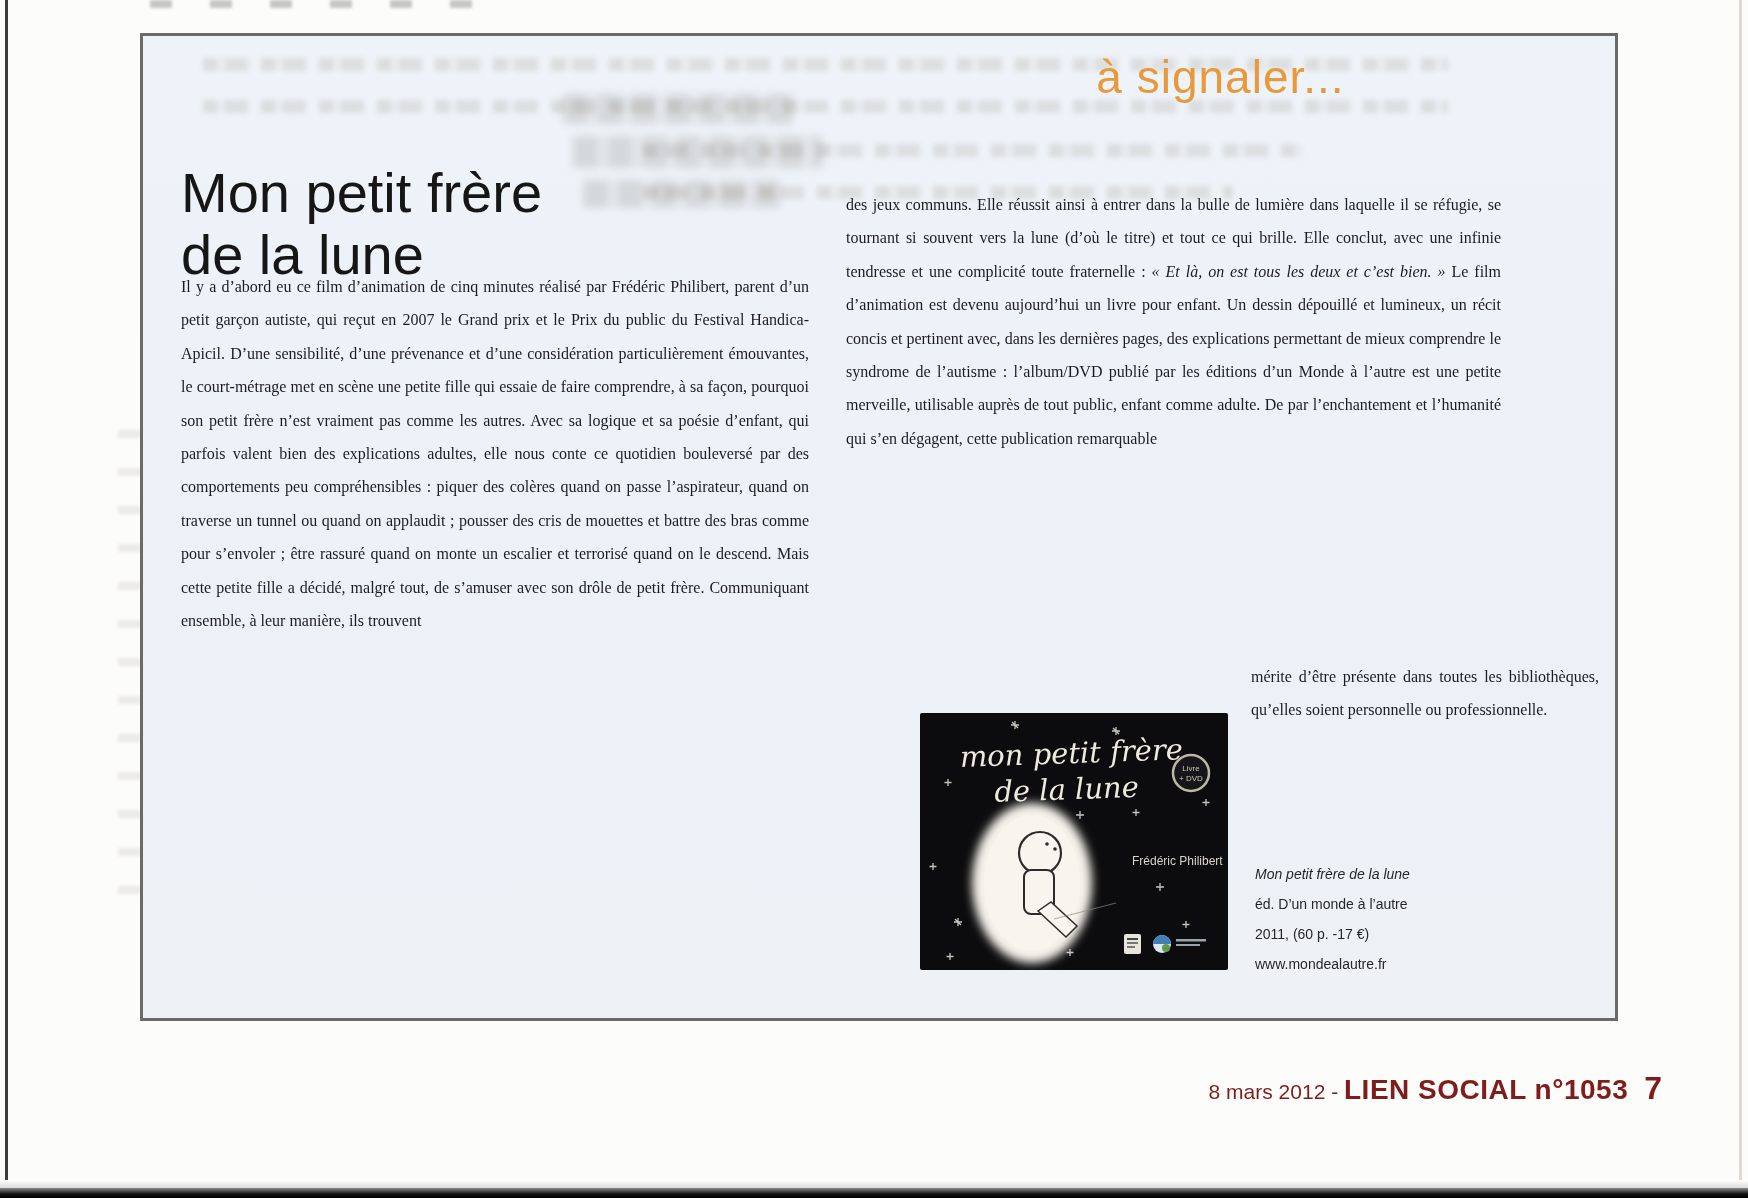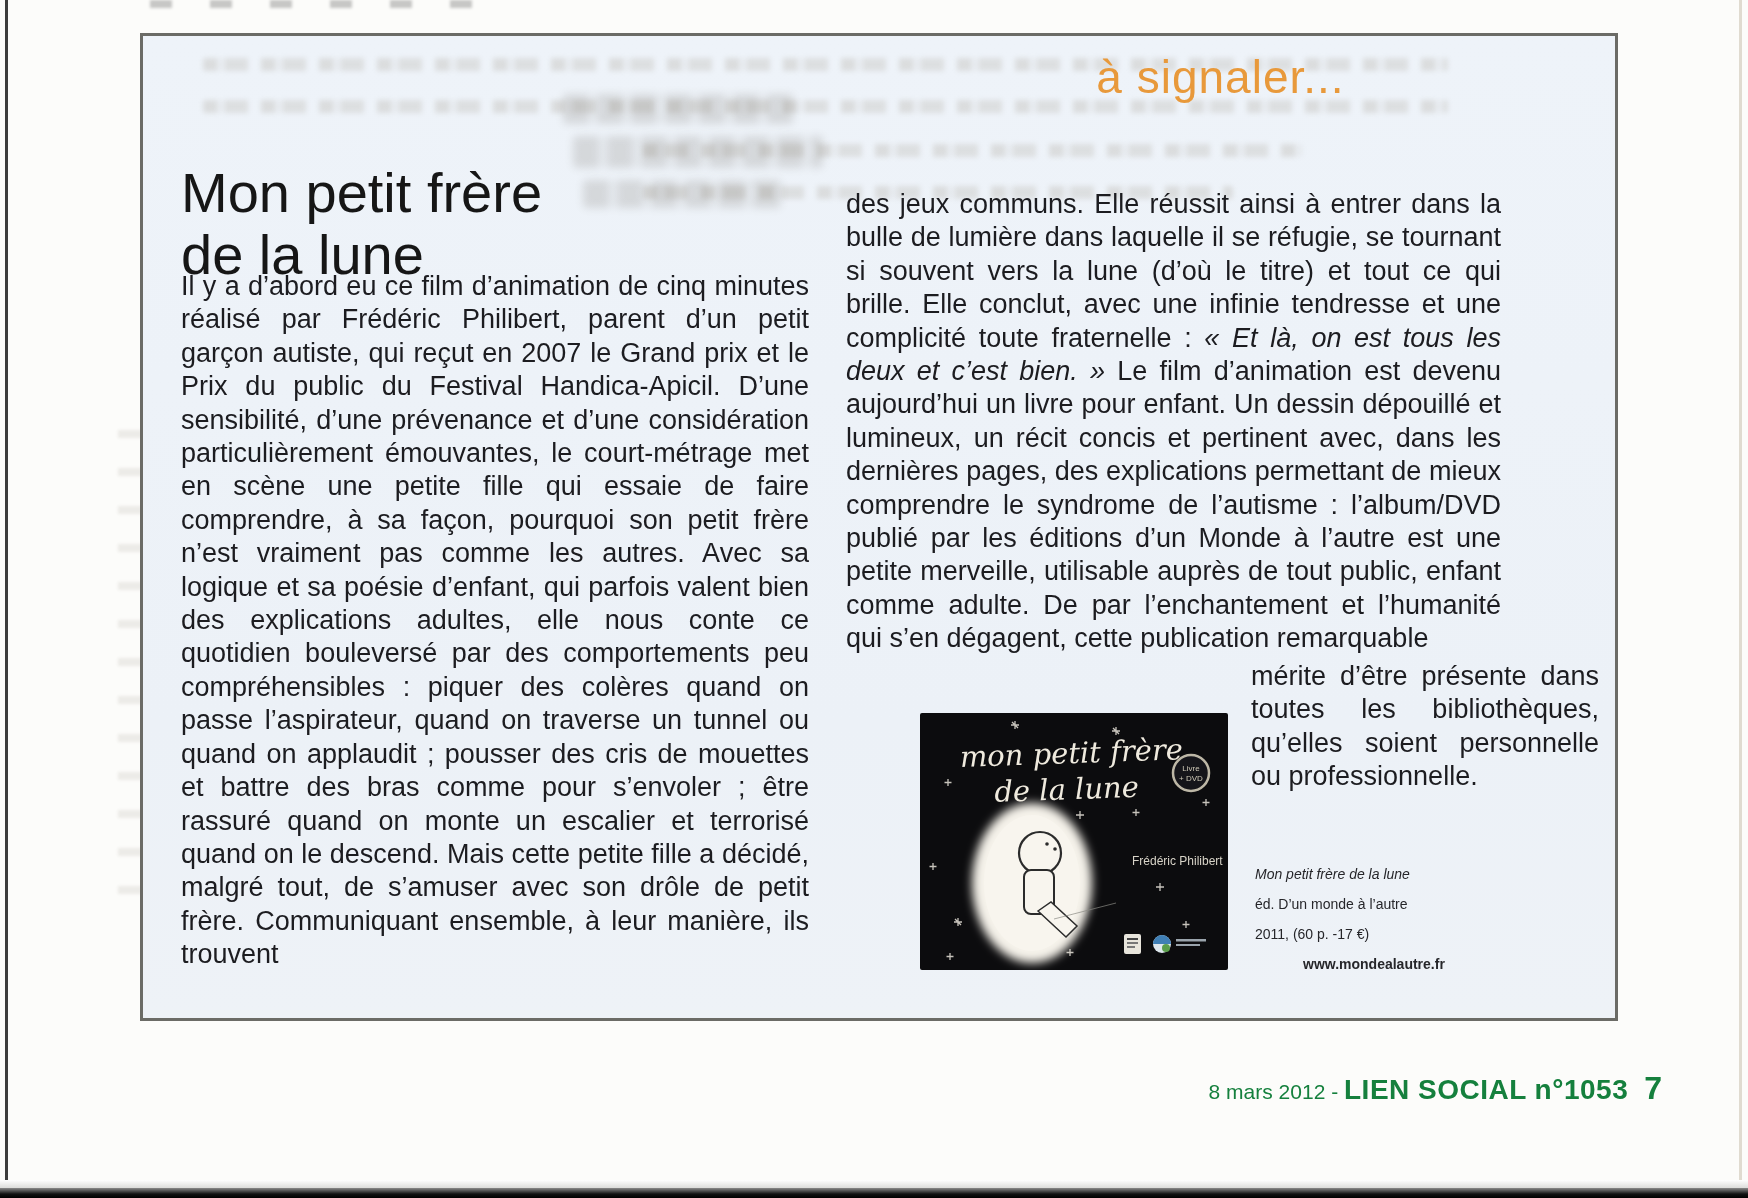--- a/index.html
+++ b/index.html
@@ -37,40 +37,40 @@
     position:absolute;left:860px;top:14px;width:435px;text-align:center;
     font-size:46px;letter-spacing:1px;color:#e8993b;font-weight:400;
   }
   .article-title{
     position:absolute;left:38px;top:88px;width:600px;
     font-size:56px;line-height:62px;color:#161616;font-weight:400;letter-spacing:0;
   }
 
   
   .body-text{
-    font-family:Liberation Sans, sans-serif;
-    font-size:27px;line-height:33.4px;color:#1c1c20;
+    font-family:Liberation Serif, serif;
+    font-size:16px;line-height:33.4px;color:#1c1c20;
     text-align:justify;
   }
   .col-left{position:absolute;left:38px;top:234px;width:628px;}
   .col-right{position:absolute;left:703px;top:152px;width:655px;}
   .col-right em{font-style:italic;}
   .wrap-text{position:absolute;left:1108px;top:624px;width:348px;}
 
   
   .book-cover{position:absolute;left:777px;top:677px;width:308px;height:257px;}
 
   
   .citation{position:absolute;left:1112px;top:823px;width:340px;
     font-size:14px;line-height:30px;color:#26262a;}
   .cit-title{font-style:italic;}
-  .cit-site{font-weight:bold;margin-left:48px;}
+  .cit-site{font-weight:normal;}
 
   
-  .footer{position:absolute;top:1070px;right:86px;display:flex;align-items:baseline;color:#15803d;}
+  .footer{position:absolute;top:1070px;right:86px;display:flex;align-items:baseline;color:#7f1d1d;}
   .footer .f-date{font-size:21px;white-space:pre;}
   .footer .f-brand{font-size:28px;font-weight:bold;letter-spacing:.5px;}
   .footer .f-page{font-size:32px;font-weight:bold;margin-left:16px;}
 </style>
 </head>
 <body>
 
 <div class="edge-left"></div>
 <div class="edge-right"></div>
 <div class="top-speck"></div>

